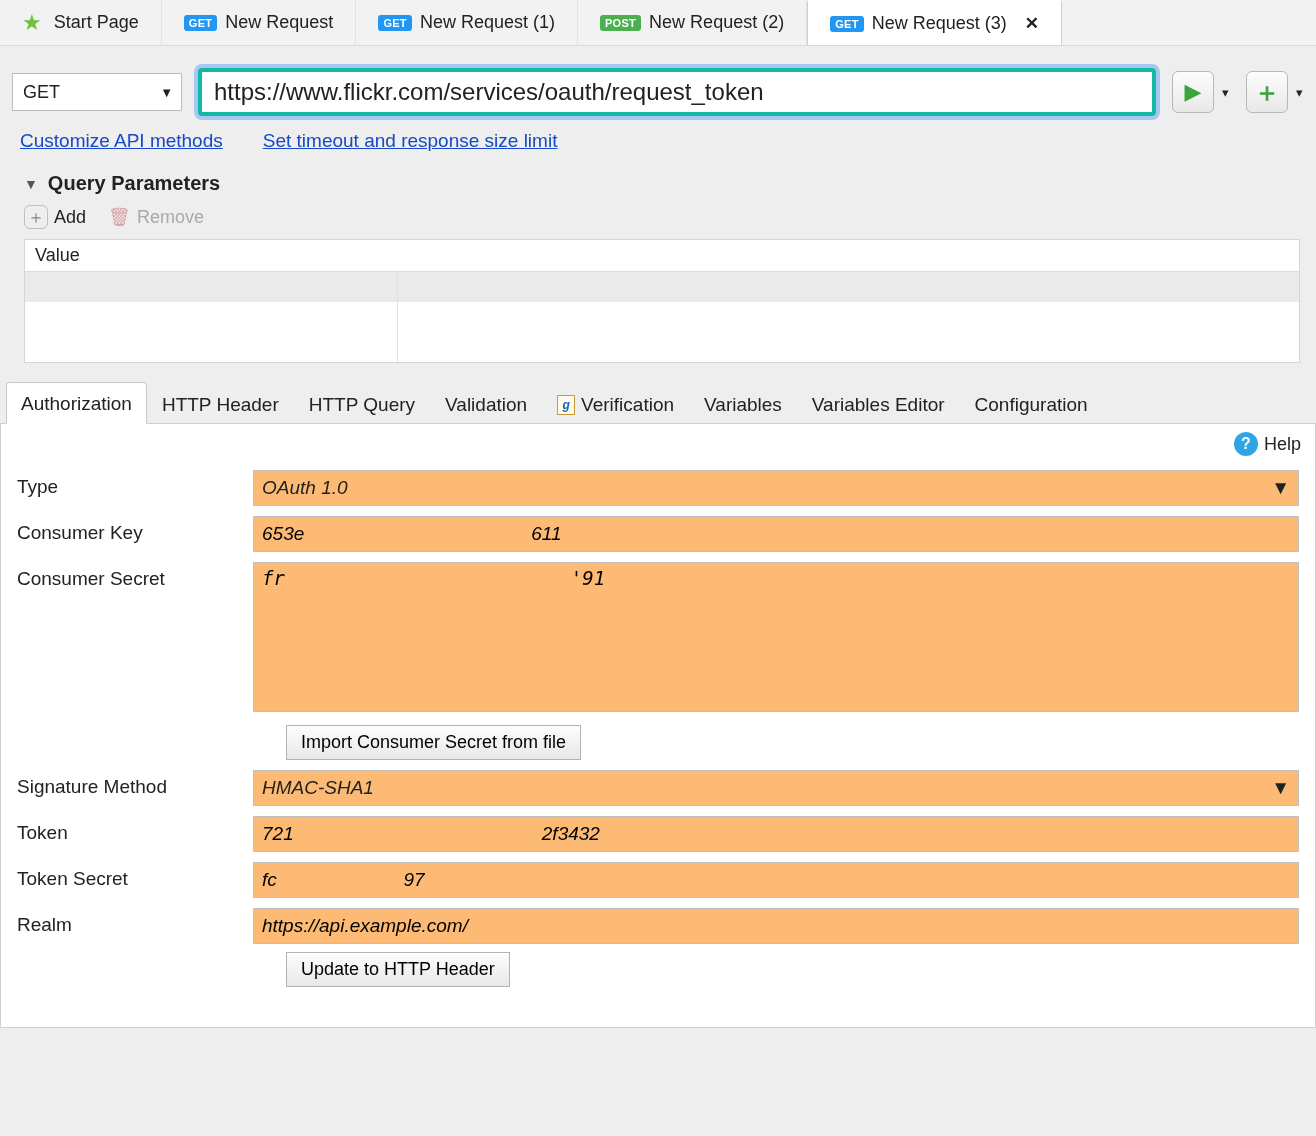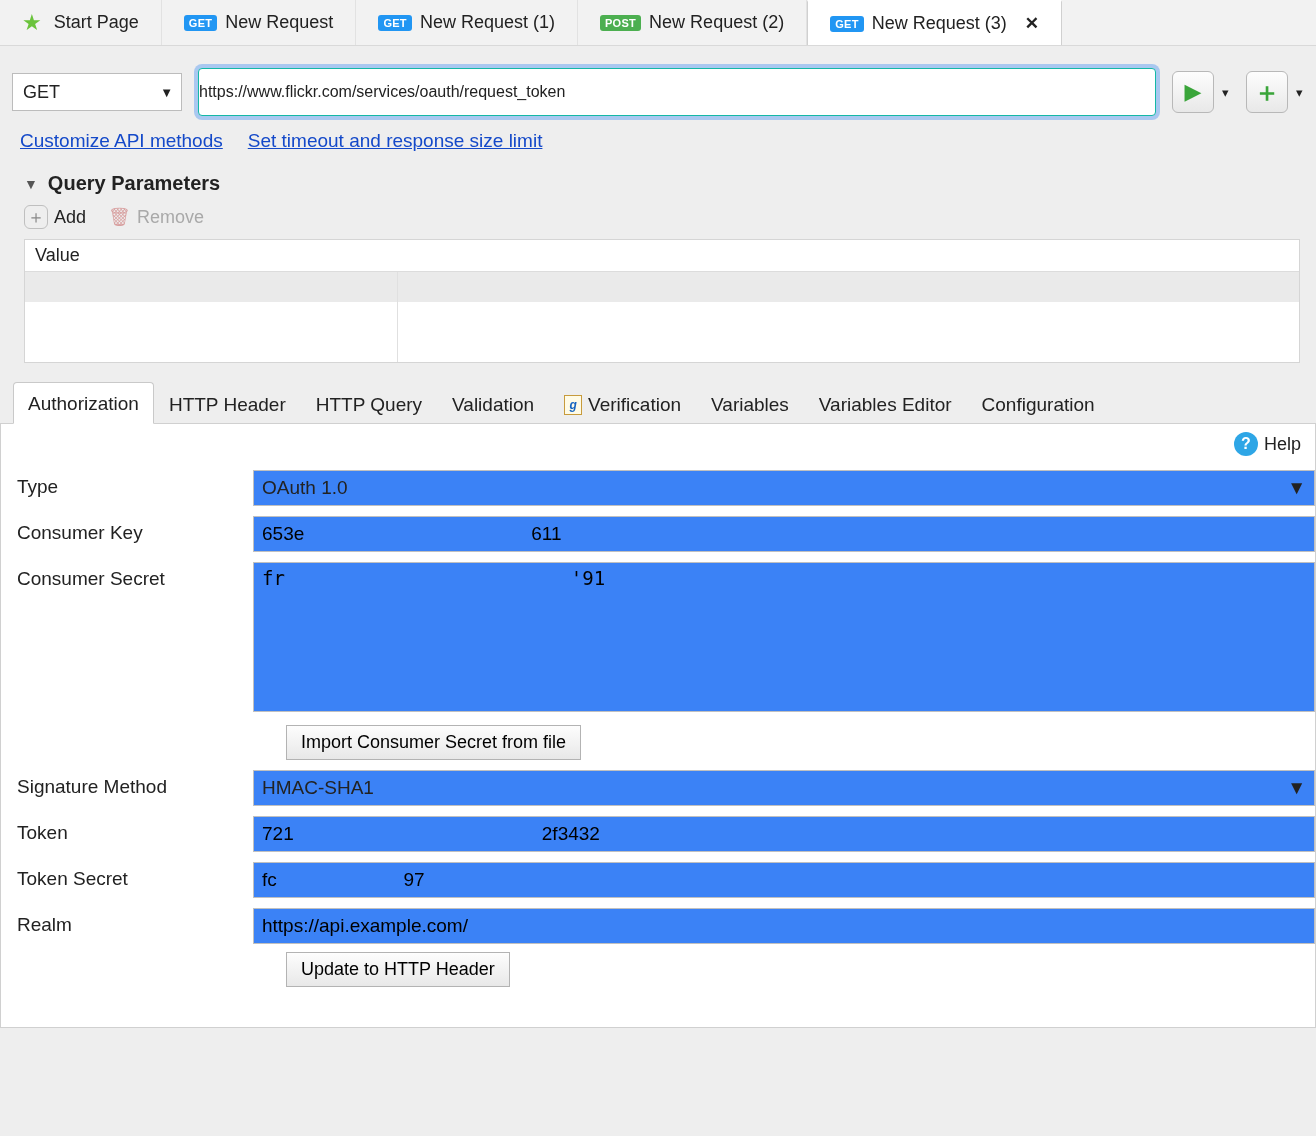--- a/index.html
+++ b/index.html
@@ -60,25 +60,25 @@
     background: #fff;
     border: 1px solid #bcbcbc;
     display: flex; align-items:center; justify-content:space-between;
     padding: 0 8px 0 10px;
   }
   .method-select .caret { font-size: 13px; }
   .url-input {
     flex: 1;
     height: 48px;
     background: #fff;
-    border: 1px solid #14b8a6;
+    border: 4px solid #14b8a6;
     box-shadow: 0 0 0 4px #a9c8f0;
     border-radius: 4px;
-    padding: 0 0;
-    font-size: 16px;
+    padding: 0 12px;
+    font-size: 24px;
     display:flex; align-items:center;
     color:#222;
   }
 
   .btn-square {
     width: 42px; height: 42px;
     background: linear-gradient(#fdfdfd,#e8e8e8);
     border: 1px solid #b8b8b8;
     border-radius: 6px;
     display:flex; align-items:center; justify-content:center;
@@ -89,21 +89,21 @@
     text-align:center;
     font-size:13px;
     padding:0 4px;
   }
   .btn-group { display:flex; align-items:center; gap:4px; }
 
   .play-triangle { color:#3aa53a; font-size:22px;}
   .plus-icon     { color:#3aa53a; font-weight:900; font-size:26px;}
 
   
-  .link-row { display:flex; gap:25px; padding: 0 16px 20px 20px; }
+  .link-row { display:flex; gap:40px; padding: 0 16px 20px 20px; }
   .link-row a { color:#1449c9; text-decoration: underline; font-size:19px; }
 
   
   .qp-section { padding: 0 16px 0 24px; }
   .qp-header {
     display:flex; align-items:center; gap:10px;
     font-weight:700; font-size:20px;
     margin-bottom:10px;
   }
   .qp-header .twisty { font-size:14px; color:#555;}
@@ -132,21 +132,21 @@
   .qp-row.shaded { background:#eaeaea; }
   .qp-cell.name { width:373px; border-right:1px solid #e0e0e0; }
   .qp-cell.value { flex:1; }
 
   
   .lower { margin-top:18px; }
   .lower-tabbar {
     display:flex; align-items:flex-end;
     background:#eeeeee;
     border-bottom:1px solid #d0d0d0;
-    padding-left:13px;
+    padding-left:6px;
     gap:0;
   }
   .ltab {
     padding: 10px 14px 8px 14px;
     font-size:19px;
     border:1px solid transparent;
     border-bottom:none;
     position:relative;
     top:1px;
     display:flex; align-items:center; gap:6px;
@@ -177,30 +177,31 @@
     padding: 8px 14px 4px 0; gap:6px;
   }
   .help-icon {
     width:24px; height:24px; border-radius:50%;
     background:#2ea6e6; color:#fff; font-weight:800;
     display:flex; align-items:center; justify-content:center;
     font-size:16px;
   }
 
   
-  .form { padding: 10px 0 0 16px; }
+  .form { padding: 10px 16px 0 16px; }
   .frow { display:flex; align-items:flex-start; margin-bottom:10px; }
   .flabel { width: 236px; padding: 6px 8px 0 0; font-size:19px; }
   .fctrl { flex:1; }
   .select, .tinput, .tarea {
     width:100%;
     border:1px solid #c0c0c0;
-    background:#3b82f6;
+    background:#fdba74;
     font-size:19px;
     padding:4px 8px;
+    font-style:italic;
   }
   .select { height:36px; display:flex; align-items:center; justify-content:space-between; }
   .tinput { height:36px; }
   .tarea  { height:150px; resize:none; }
   .fbtn {
     display:inline-block;
     background: linear-gradient(#fdfdfd,#e8e8e8);
     border:1px solid #b3b3b3;
     padding: 6px 14px;
     font-size:18px;

